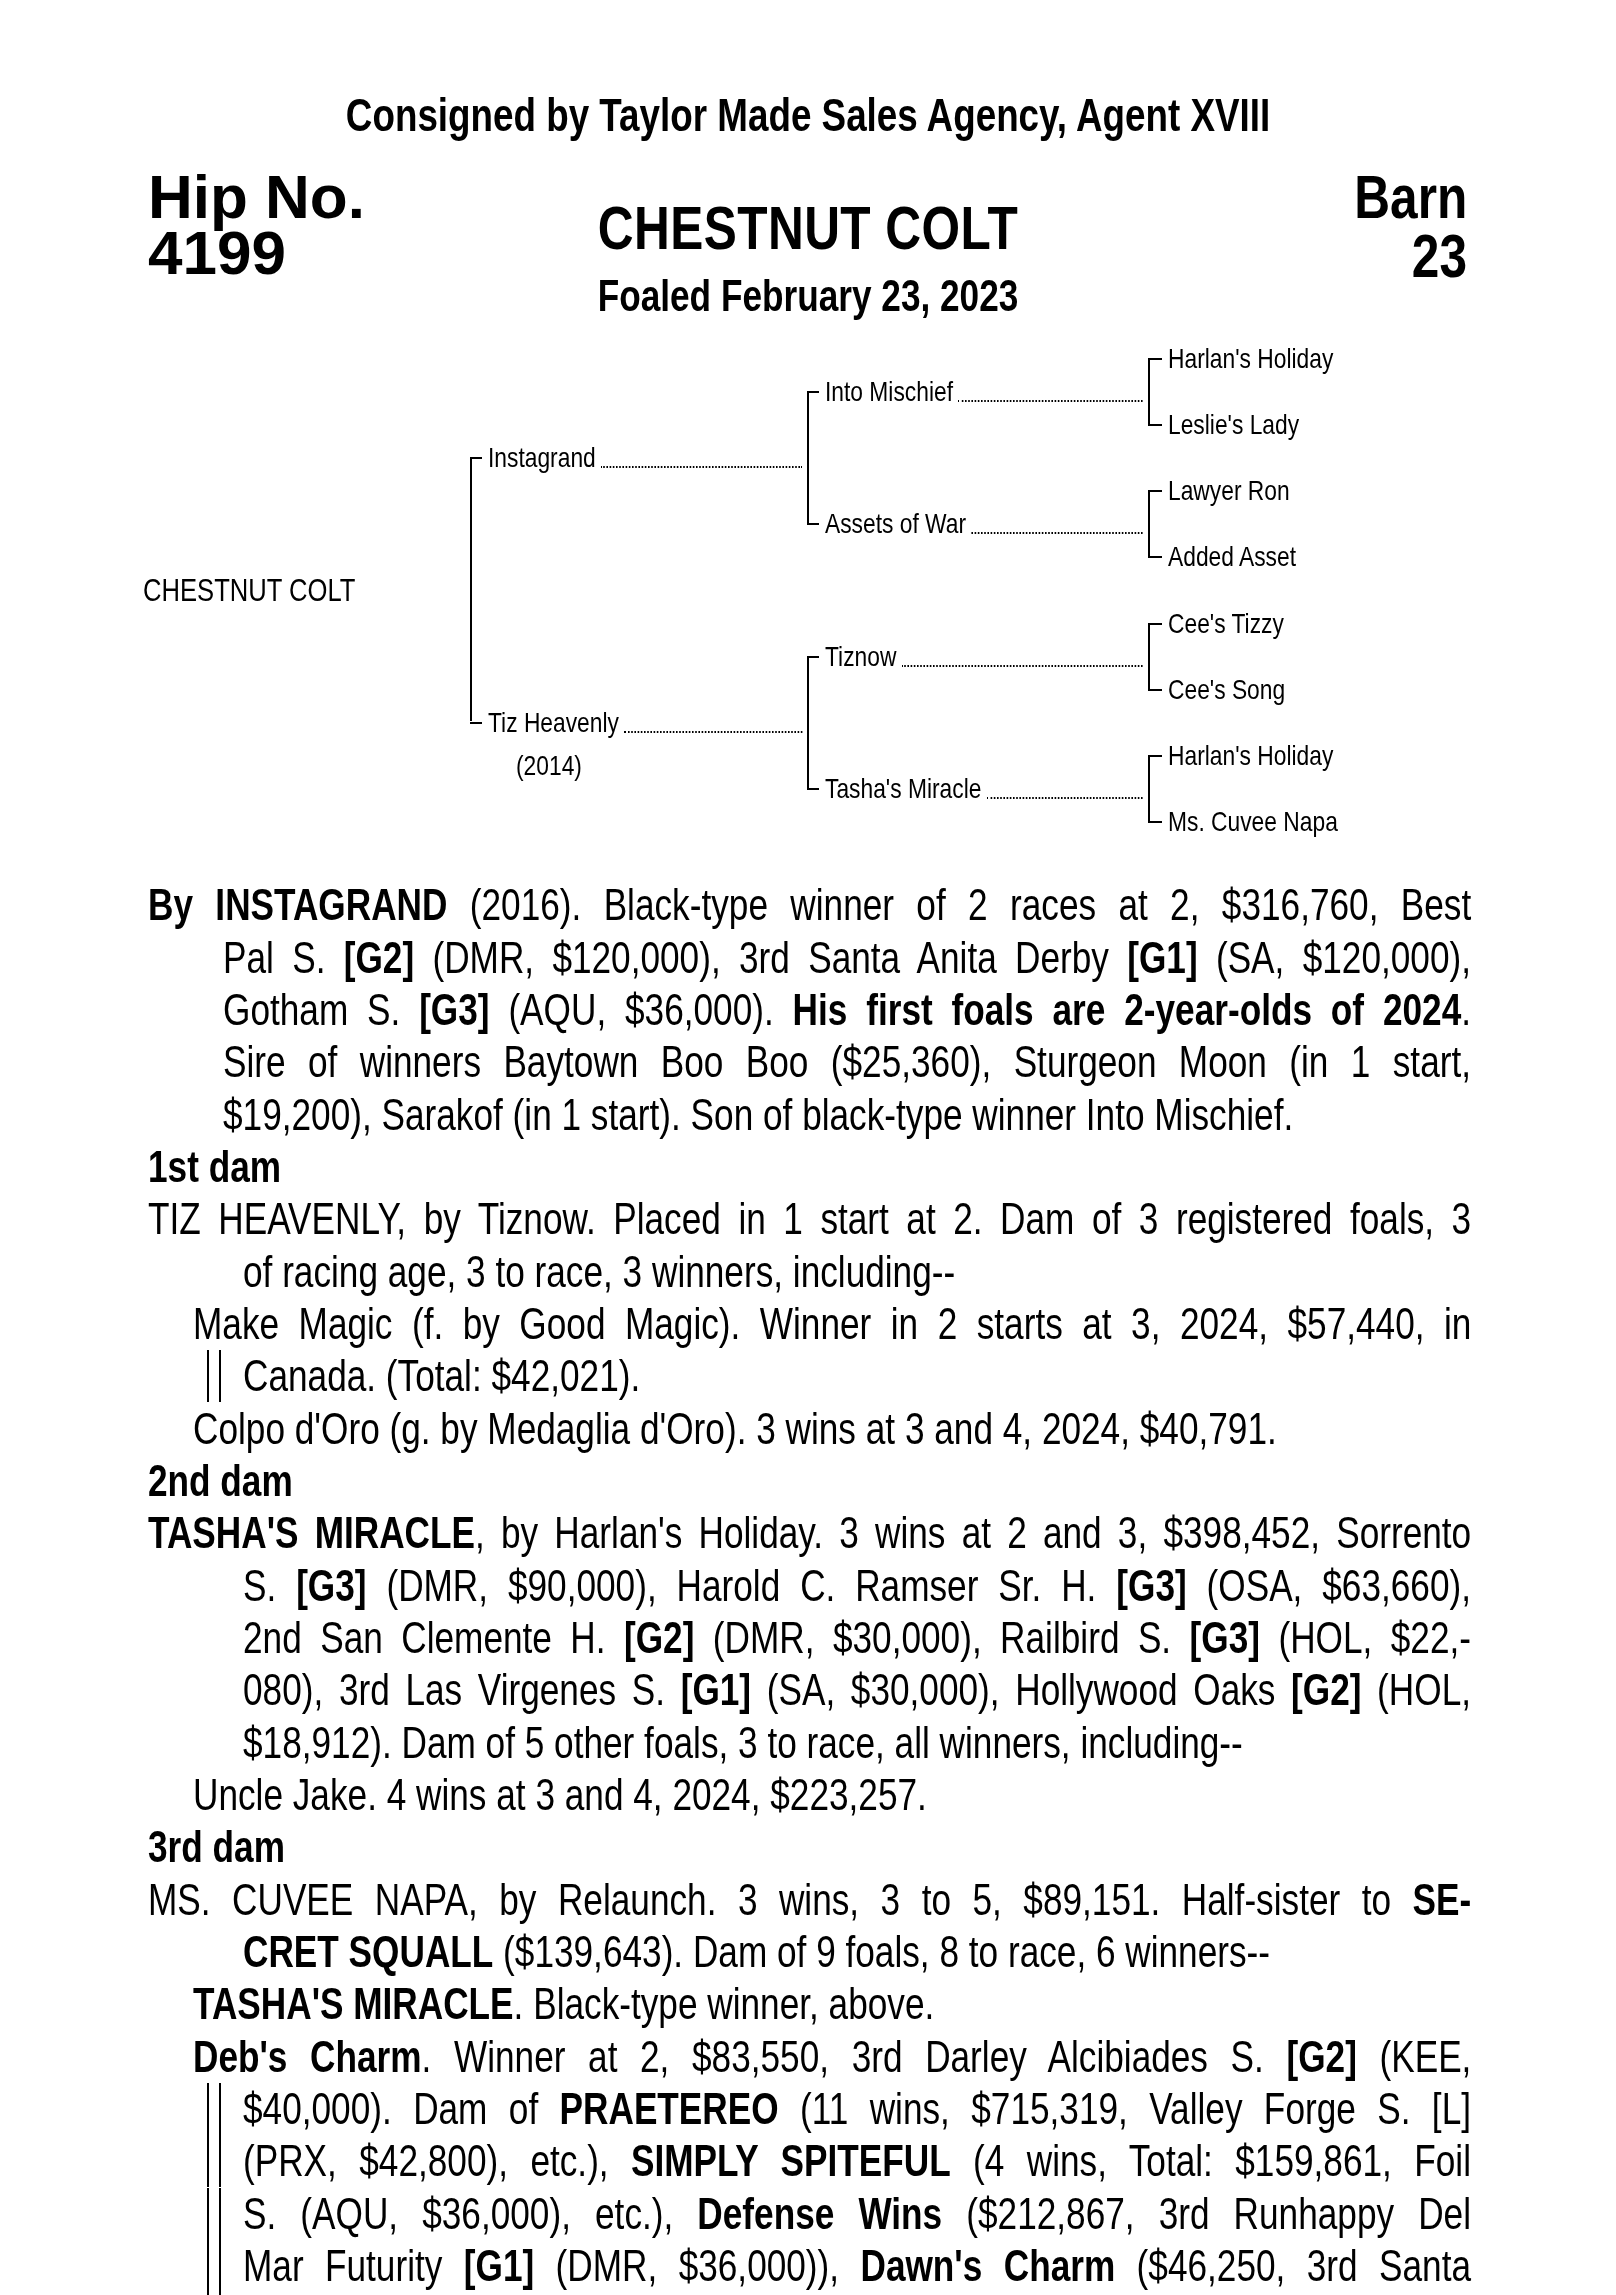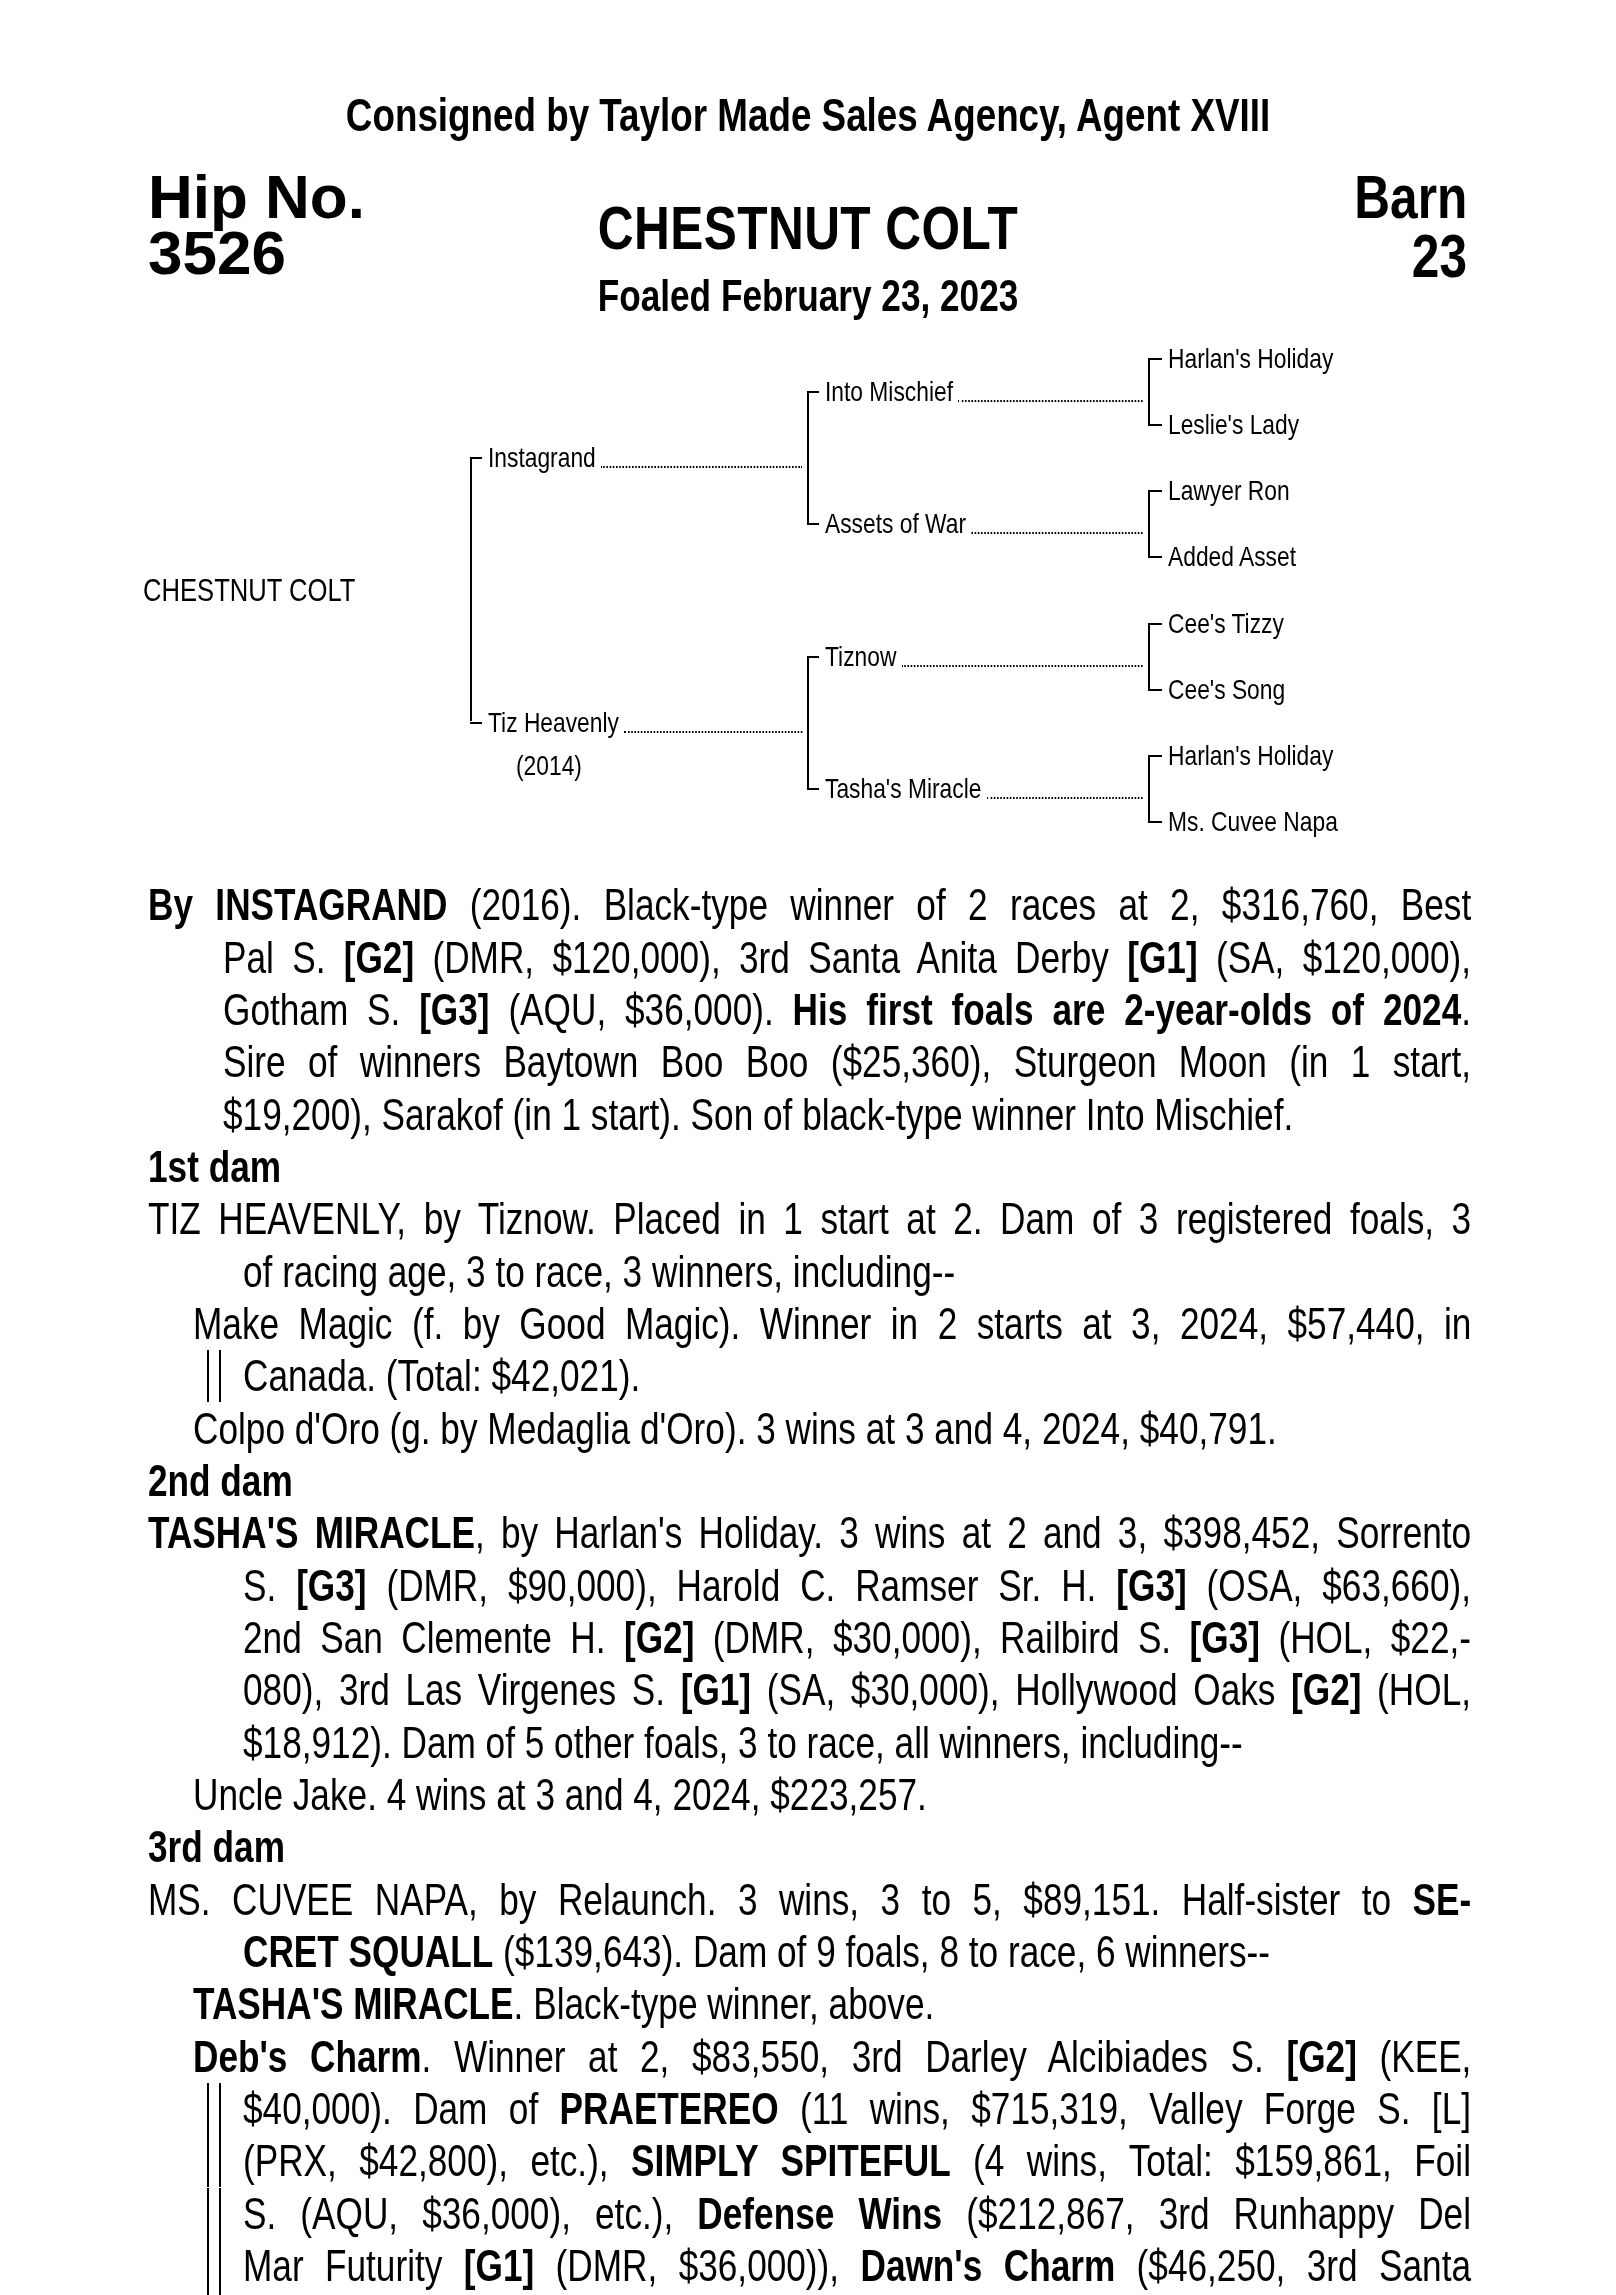--- a/index.html
+++ b/index.html
@@ -28,21 +28,21 @@
   .bline b{font-weight:bold;}
   .just{text-align:justify;text-align-last:justify;}
   .cbar{position:absolute;width:0;height:52px;border-left:2.3px solid #000;}
 </style>
 </head>
 <body>
 
 <div class="page">
   <div class="center-line consignor">Consigned by Taylor Made Sales Agency, Agent XVIII</div>
   <div class="hip-label">Hip No.</div>
-  <div class="hip-number">3526</div>
+  <div class="hip-number">4199</div>
   <div class="barn-label">Barn</div>
   <div class="barn-number">23</div>
   <div class="center-line title">CHESTNUT COLT</div>
   <div class="center-line subtitle">Foaled February 23, 2023</div>
 
   <div id="tree">
       <div class="subject-label" style="left: 143px; top: 567px;">CHESTNUT COLT</div>
       <div class="trow" style="left: 488px; top: 434px; width: 393px;">
         <span class="tname">Instagrand</span>
         <div class="leader"></div>

